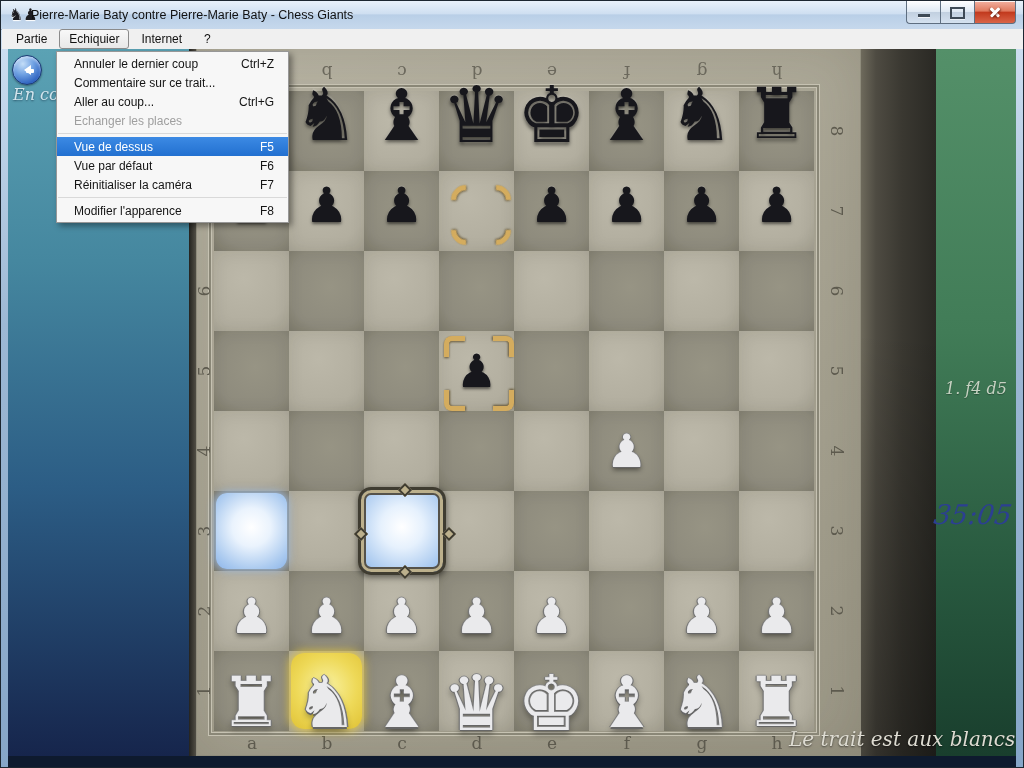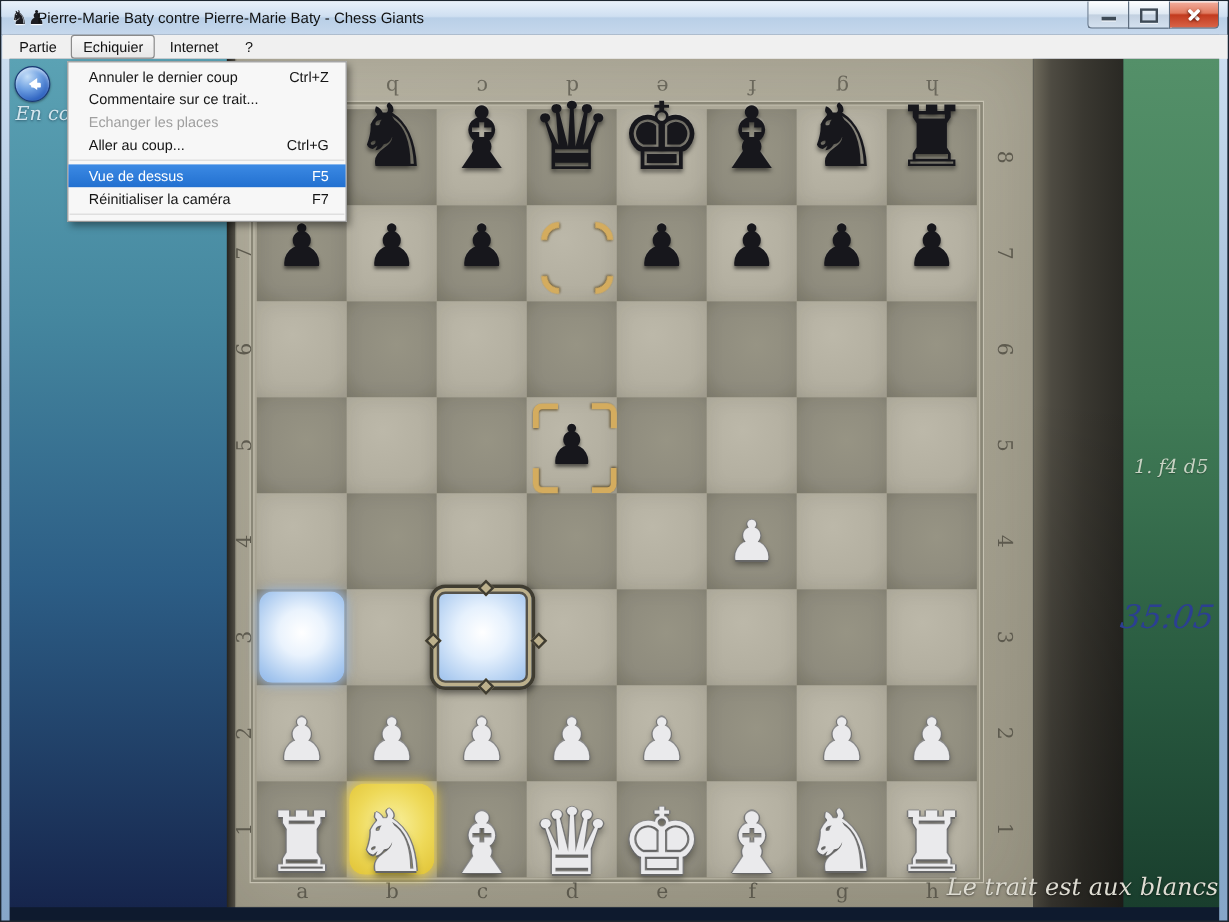--- a/index.html
+++ b/index.html
@@ -280,38 +280,46 @@
 
   <div id="dropdown">
       <div class="mi">
         <span class="mi-l">Annuler le dernier coup</span>
         <span class="mi-s">Ctrl+Z</span>
       </div>
       <div class="mi">
         <span class="mi-l">Commentaire sur ce trait...</span>
         <span class="mi-s"></span>
       </div>
+      <div class="mi">
+        <span class="mi-l">Aller au coup...</span>
+        <span class="mi-s">Ctrl+G</span>
+      </div>
       <div class="mi dis">
         <span class="mi-l">Echanger les places</span>
         <span class="mi-s"></span>
-      </div>
-      <div class="mi">
-        <span class="mi-l">Aller au coup...</span>
-        <span class="mi-s">Ctrl+G</span>
       </div>
       <div class="mi-sep"></div>
       <div class="mi hl">
         <span class="mi-l">Vue de dessus</span>
         <span class="mi-s">F5</span>
       </div>
       <div class="mi">
+        <span class="mi-l">Vue par défaut</span>
+        <span class="mi-s">F6</span>
+      </div>
+      <div class="mi">
         <span class="mi-l">Réinitialiser la caméra</span>
         <span class="mi-s">F7</span>
       </div>
       <div class="mi-sep"></div>
+      <div class="mi">
+        <span class="mi-l">Modifier l'apparence</span>
+        <span class="mi-s">F8</span>
+      </div>
     </div>
 
   <div id="titlebar">
     <span id="app-icon">♞♟</span>
     <span id="title-text">Pierre-Marie Baty contre Pierre-Marie Baty - Chess Giants</span>
   </div>
   <div id="caption">
     <div class="cap min">
         <div class="g-min"></div>
       </div>

